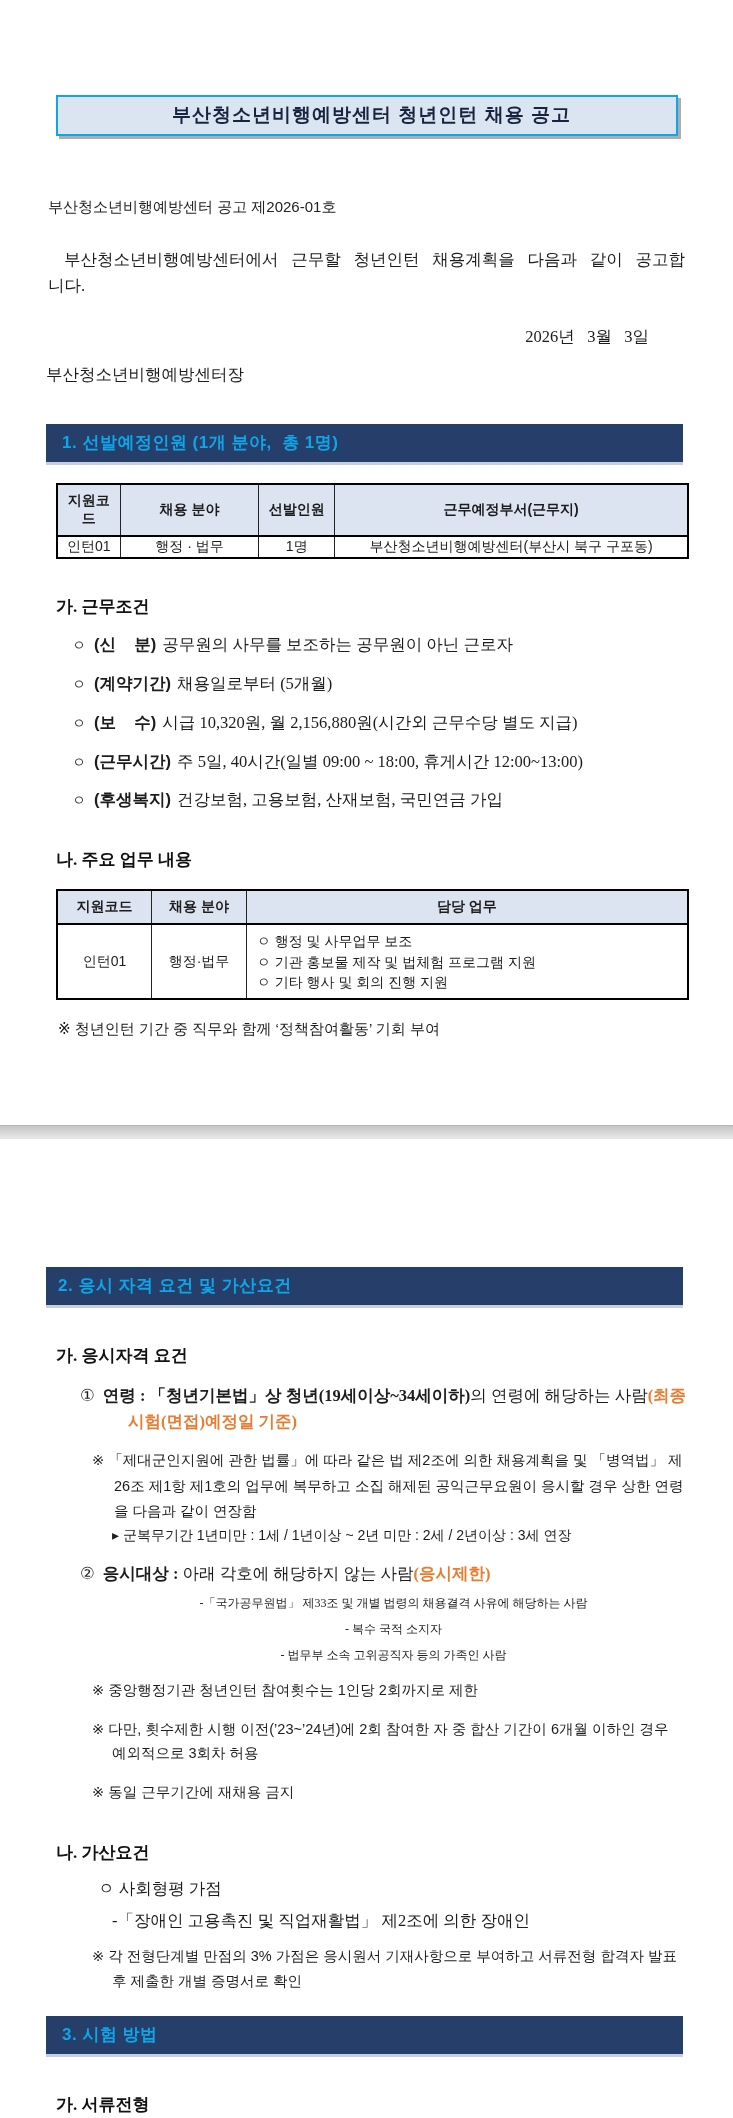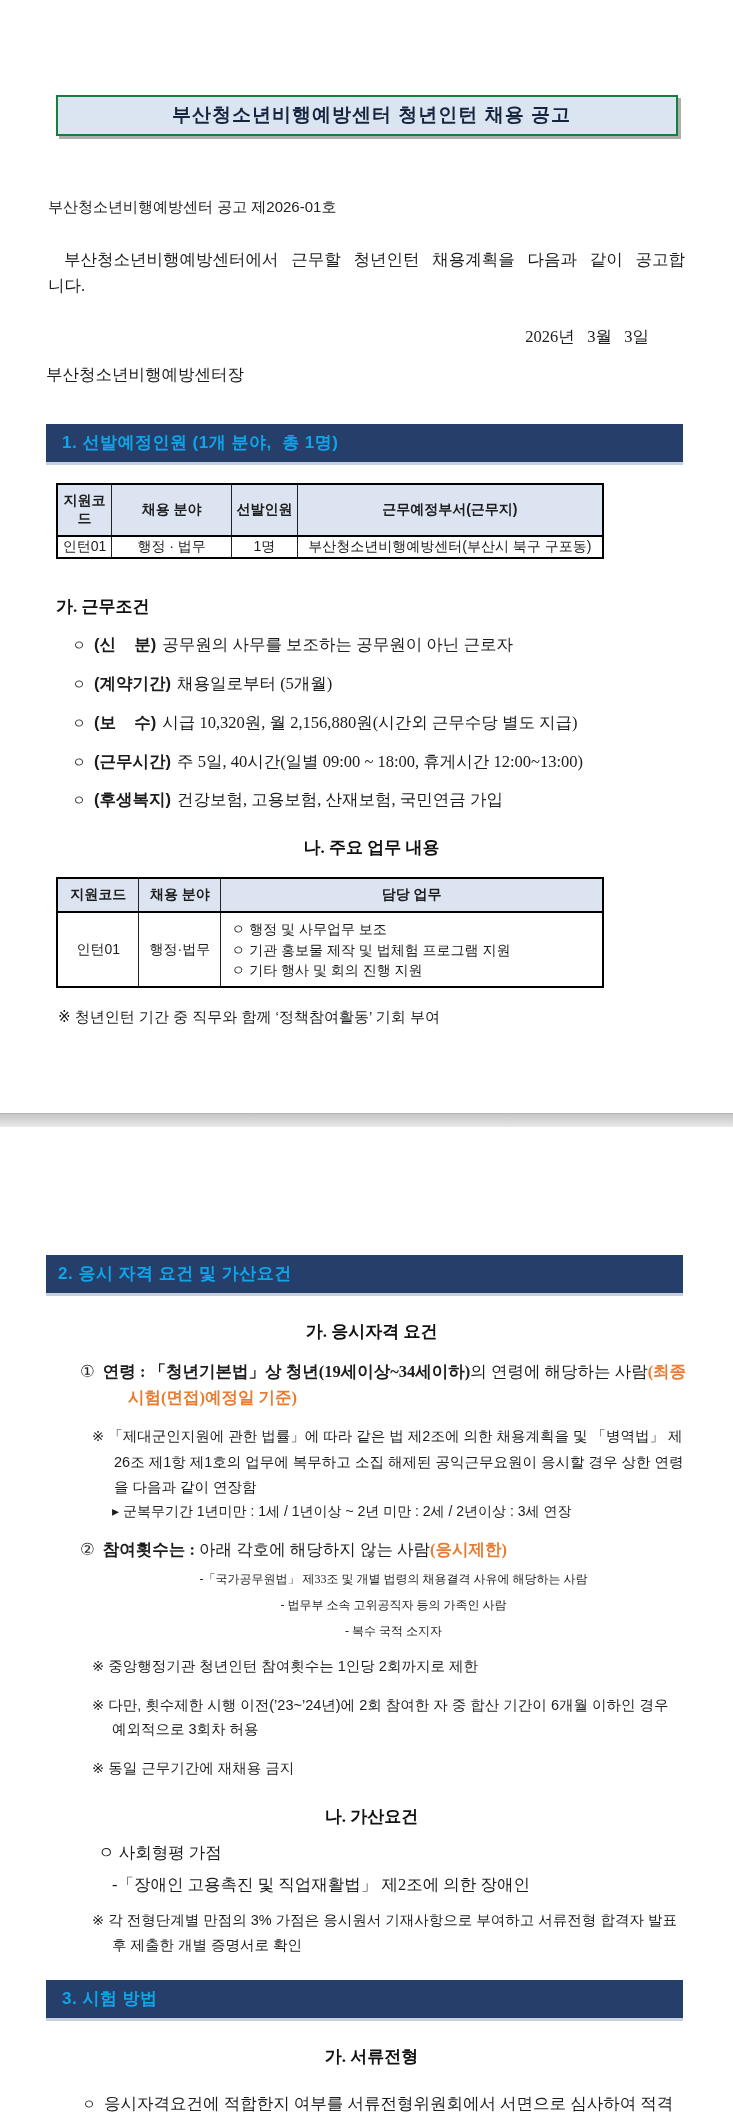--- a/index.html
+++ b/index.html
@@ -7,21 +7,21 @@
     width:733px;height:2118px;overflow:hidden;background:#ffffff;
     font-family:"Liberation Serif","DejaVu Serif",serif;
     color:#1c1c1c;position:relative;
   }
   .inner{padding:0 46px;}
 
   
   .title-box{
     margin:95px 9px 0 10px;
     background:#dbe5f1;
-    border:2px solid #15803d;
+    border:2px solid #0ea5e9;
     box-shadow:3px 3px 0 #adadad;
     text-align:center;
     padding:5px 0 6px 9px;
   }
   .title-box span{
     font-family:"Liberation Sans","DejaVu Sans",sans-serif;
     font-weight:bold;font-size:19px;color:#16243f;letter-spacing:1px;
   }
 
   
@@ -48,42 +48,42 @@
   .section-bar span{
     font-family:"Liberation Sans","DejaVu Sans",sans-serif;
     font-weight:bold;font-size:17px;color:#0ea5e9;letter-spacing:0.5px;
   }
   .bar1{margin-top:38px;}
   .bar2{margin-top:128px;padding-left:12px;}
   .bar3{margin-top:22px;}
 
   
   table.tbl{
-    border-collapse:collapse;width:548px;margin:18px 0 0 10px;
+    border-collapse:collapse;width:633px;margin:18px 0 0 10px;
     font-family:"Liberation Sans","DejaVu Sans",sans-serif;
     font-size:14px;color:#1c1c1c;
     border:2px solid #000;
   }
   table.tbl th{
     background:#dce4f1;font-weight:bold;font-size:14px;
     border:1px solid #222;border-bottom:2px solid #000;
     padding:7px 4px;text-align:center;
   }
   table.tbl td{
     border:1px solid #222;padding:1px 4px;text-align:center;vertical-align:middle;
   }
   table.tbl td.tasks{text-align:left;padding:6px 10px;line-height:1.45;}
   .tbl1 col.c1{width:10%;} .tbl1 col.c2{width:22%;} .tbl1 col.c3{width:12%;} .tbl1 col.c4{width:56%;}
   .tbl2 col.c1{width:15%;} .tbl2 col.c2{width:15%;} .tbl2 col.c3{width:70%;}
 
   
   .sub-heading{
     margin:36px 0 0 10px;font-weight:bold;font-size:17px;color:#111;
   }
-  .sub-heading.tight{margin-top:24px;text-align:center;}
+  .sub-heading.tight{}
 
   
   .cond-item{margin:15px 0 0 26px;font-size:16.5px;line-height:1.45;}
   .bullet{margin-right:8px;font-size:14px;}
   .cond-label{
     font-family:"Liberation Sans","DejaVu Sans",sans-serif;
     font-weight:bold;margin-right:6px;
   }
 
   
@@ -241,26 +241,26 @@
   <div class="sub-heading tight">가. 응시자격 요건</div>
 
   <div class="num-item">
     <span class="num-marker">①</span><span class="b">연령 : </span><span class="b">「청년기본법」상 청년(19세이상~34세이하)</span><span>의 연령에 해당하는 사람</span><span class="orange">(최종 시험(면접)예정일 기준)</span>
   </div>
 
   <div class="mil-note">※ 「제대군인지원에 관한 법률」에 따라 같은 법 제2조에 의한 채용계획을 및 「병역법」 제26조 제1항 제1호의 업무에 복무하고 소집 해제된 공익근무요원이 응시할 경우 상한 연령을 다음과 같이 연장함</div>
   <div class="mil-detail">▸ 군복무기간 1년미만 : 1세 / 1년이상 ~ 2년 미만 : 2세 / 2년이상 : 3세 연장</div>
 
   <div class="num-item">
-    <span class="num-marker">②</span><span class="b">참여횟수는 : </span><span>아래 각호에 해당하지 않는 사람</span><span class="orange">(응시제한)</span>
+    <span class="num-marker">②</span><span class="b">응시대상 : </span><span>아래 각호에 해당하지 않는 사람</span><span class="orange">(응시제한)</span>
   </div>
 
   <div class="dash-item">-「국가공무원법」 제33조 및 개별 법령의 채용결격 사유에 해당하는 사람</div>
+  <div class="dash-item">- 복수 국적 소지자</div>
   <div class="dash-item">- 법무부 소속 고위공직자 등의 가족인 사람</div>
-  <div class="dash-item">- 복수 국적 소지자</div>
 
   <div class="limit-item">※ 중앙행정기관 청년인턴 참여횟수는 1인당 2회까지로 제한</div>
   <div class="limit-item">※ 다만, 횟수제한 시행 이전(’23~’24년)에 2회 참여한 자 중 합산 기간이 6개월 이하인 경우 예외적으로 3회차 허용</div>
   <div class="limit-item">※ 동일 근무기간에 재채용 금지</div>
 
   <div class="sub-heading tight">나. 가산요건</div>
   <div class="bonus-item">ㅇ 사회형평 가점</div>
   <div class="bonus-detail">-「장애인 고용촉진 및 직업재활법」 제2조에 의한 장애인</div>
   <div class="bonus-note">※ 각 전형단계별 만점의 3% 가점은 응시원서 기재사항으로 부여하고 서류전형 합격자 발표 후 제출한 개별 증명서로 확인</div>
 

